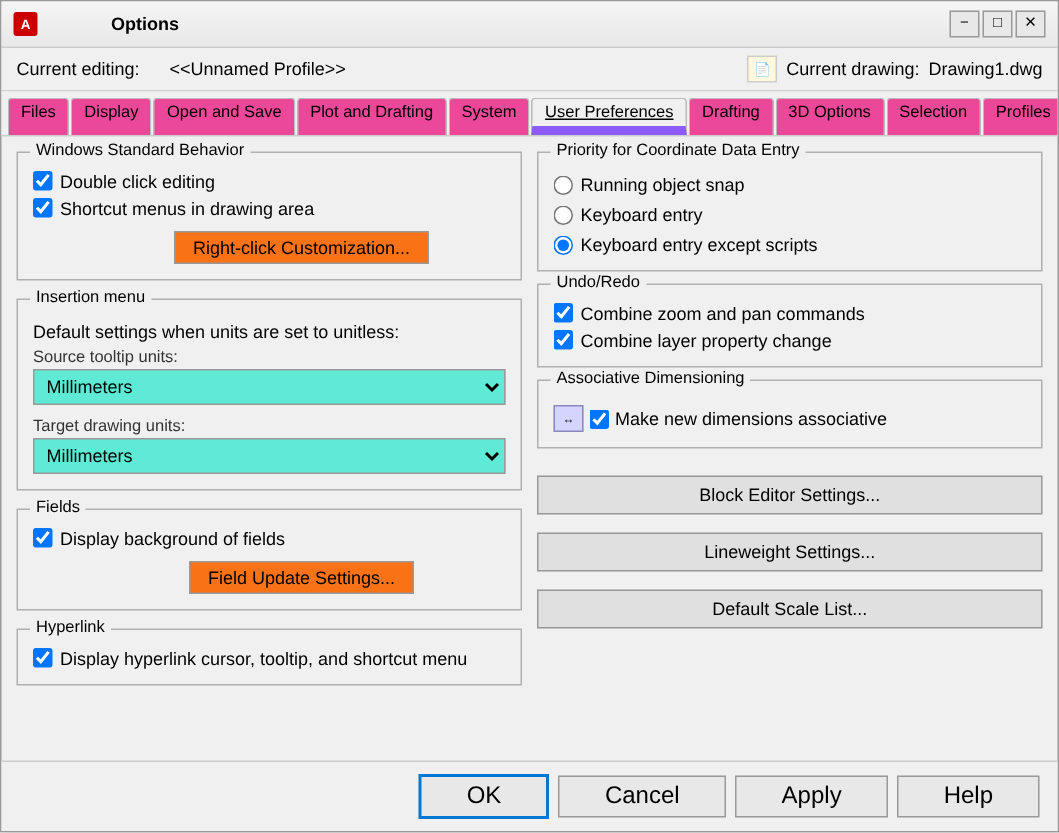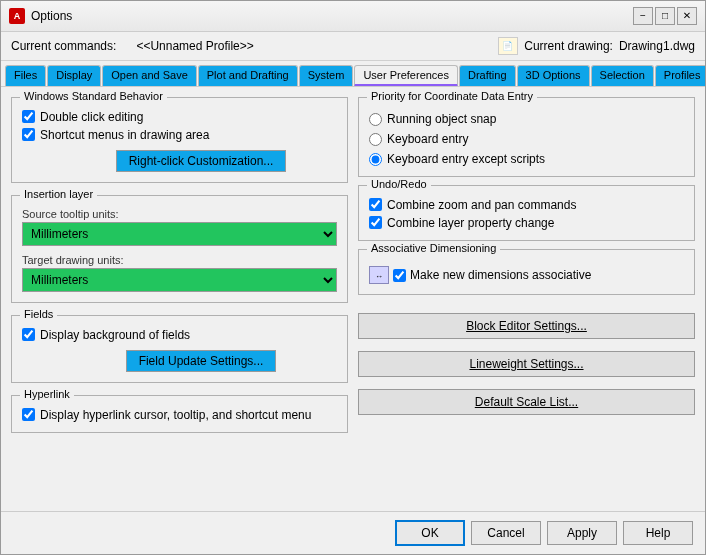--- a/index.html
+++ b/index.html
@@ -43,21 +43,22 @@
       border-radius: 2px;
       display: flex;
       align-items: center;
       justify-content: center;
       color: white;
       font-size: 9px;
       font-weight: bold;
     }
     .title-bar-title {
       font-size: 12px;
-      font-weight: normal;
+      font-weight: bold;
+      margin-left: 43px;
     }
     .title-bar-controls {
       display: flex;
       gap: 2px;
     }
     .title-btn {
       width: 20px;
       height: 18px;
       border: 1px solid #999;
       background: #e8e8e8;
@@ -100,33 +101,34 @@
       border-bottom: 1px solid #ccc;
       padding: 0 4px;
       padding-top: 4px;
       gap: 1px;
       flex-wrap: nowrap;
       overflow: hidden;
     }
     .tab {
       padding: 3px 8px;
       border: 1px solid #bbb;
-      background: #0ea5e9;
+      background: #ec4899;
       cursor: pointer;
       font-size: 11px;
       white-space: nowrap;
       border-bottom: none;
       border-radius: 3px 3px 0 0;
       margin-bottom: -1px;
     }
     .tab.active {
       background: #f0f0f0;
-      border-bottom: 3px solid #8b5cf6;
+      border-bottom: 7px solid #8b5cf6;
       font-weight: 500;
       z-index: 1;
+      text-decoration: underline;
     }
 
     .content-area {
       flex: 1;
       padding: 10px;
       display: flex;
       gap: 10px;
       overflow: hidden;
     }
 
@@ -184,21 +186,21 @@
       width: 13px;
       height: 13px;
       cursor: pointer;
     }
     .radio-row label {
       font-size: 12px;
       cursor: pointer;
     }
 
     .std-button {
-      background: #0ea5e9;
+      background: #f97316;
       border: 1px solid #999;
       padding: 3px 12px;
       font-size: 12px;
       cursor: pointer;
       min-width: 80px;
       margin-left: 43px;
     }
 
     .sub-label {
       font-size: 12px;
@@ -210,41 +212,42 @@
       margin-top: 4px;
       margin-bottom: 2px;
       color: #333;
     }
 
     .select-field {
       width: 100%;
       padding: 3px 4px;
       font-size: 12px;
       border: 1px solid #999;
-      background: #22c55e;
+      background: #5eead4;
       cursor: pointer;
       appearance: auto;
     }
 
     .bottom-bar {
       display: flex;
       justify-content: flex-end;
       align-items: center;
       padding: 8px 12px;
       gap: 6px;
       border-top: 1px solid #ccc;
       background: #f0f0f0;
     }
     .bottom-btn {
       min-width: 70px;
-      padding: 4px 4px;
-      font-size: 12px;
+      padding: 4px 30px;
+      font-size: 16px;
       border: 1px solid #999;
       background: #e8e8e8;
       cursor: pointer;
+      text-align: right;
     }
     .bottom-btn.primary {
       border: 2px solid #0078d4;
       background: #e8e8e8;
     }
 
     .assoc-icon {
       width: 20px;
       height: 18px;
       background: #d4d4ff;
@@ -271,42 +274,41 @@
       display: flex;
       align-items: center;
       margin-top: 8px;
     }
 
     .right-bottom-section {
       display: flex;
       flex-direction: column;
       gap: 6px;
       margin-top: 4px;
-      text-decoration: underline;
     }
   </style>
 </head>
 <body>
 
 <div class="window">
 
   <div class="title-bar">
     <div class="title-bar-left">
       <div class="title-bar-icon">A</div>
       <span class="title-bar-title">Options</span>
     </div>
     <div class="title-bar-controls">
       <button class="title-btn">−</button>
       <button class="title-btn">□</button>
       <button class="title-btn close">✕</button>
     </div>
   </div>
 
   <div class="profile-bar">
-    <span>Current commands:</span>
+    <span>Current editing:</span>
     <span>&lt;&lt;Unnamed Profile&gt;&gt;</span>
     <div class="profile-drawing">
       <div class="drawing-icon">📄</div>
       <span>Current drawing:</span>
       <span>Drawing1.dwg</span>
     </div>
   </div>
 
   <div class="tabs-bar">
     <div class="tab">Files</div>
@@ -335,21 +337,22 @@
         <div class="checkbox-row">
           <input type="checkbox" id="shortcut" checked="" style="">
           <label for="shortcut">Shortcut menus in drawing area</label>
         </div>
         <div style="margin-top:8px; display:flex; justify-content:center;">
           <button class="std-button">Right-click Customization...</button>
         </div>
       </div>
 
       <div class="group-box">
-        <span class="group-box-title">Insertion layer</span>
+        <span class="group-box-title">Insertion menu</span>
+        <div class="sub-label">Default settings when units are set to unitless:</div>
         <div class="sub-label-small">Source tooltip units:</div>
         <select class="select-field">
           <option>Millimeters</option>
           <option>Inches</option>
           <option>Feet</option>
           <option>Meters</option>
           <option>Centimeters</option>
         </select>
         <div class="sub-label-small" style="margin-top:8px;">Target drawing units:</div>
         <select class="select-field">

